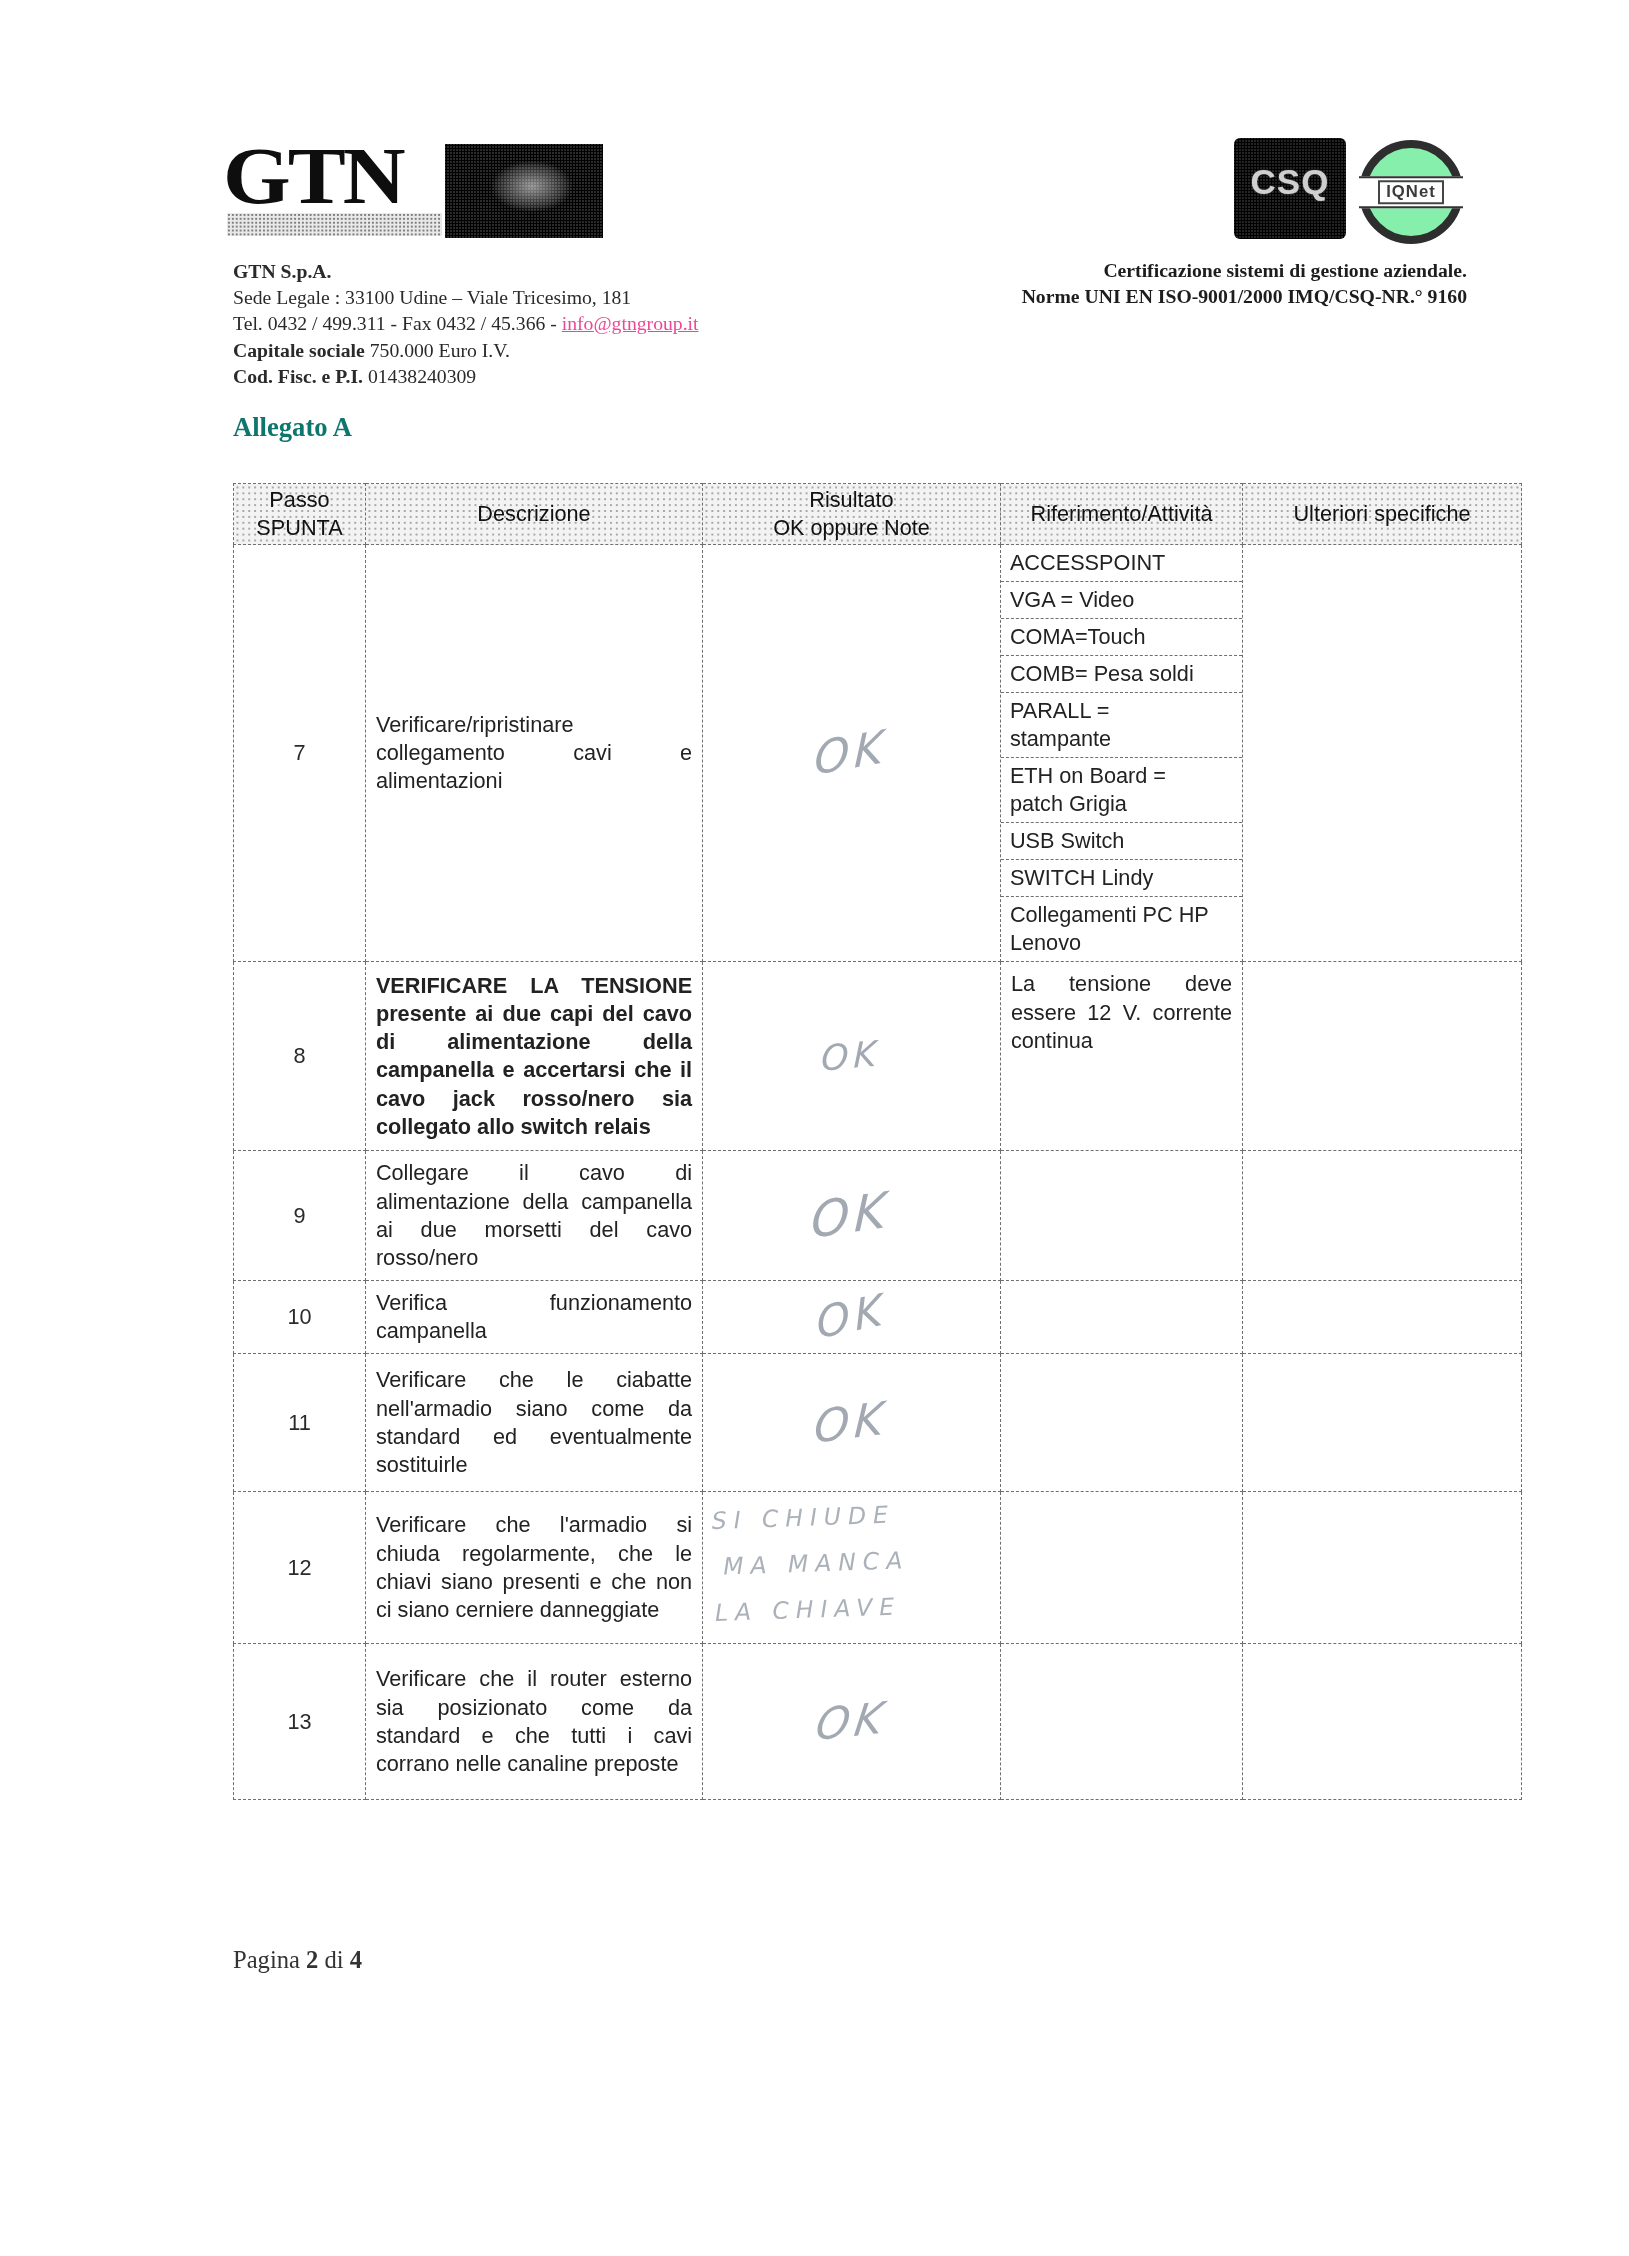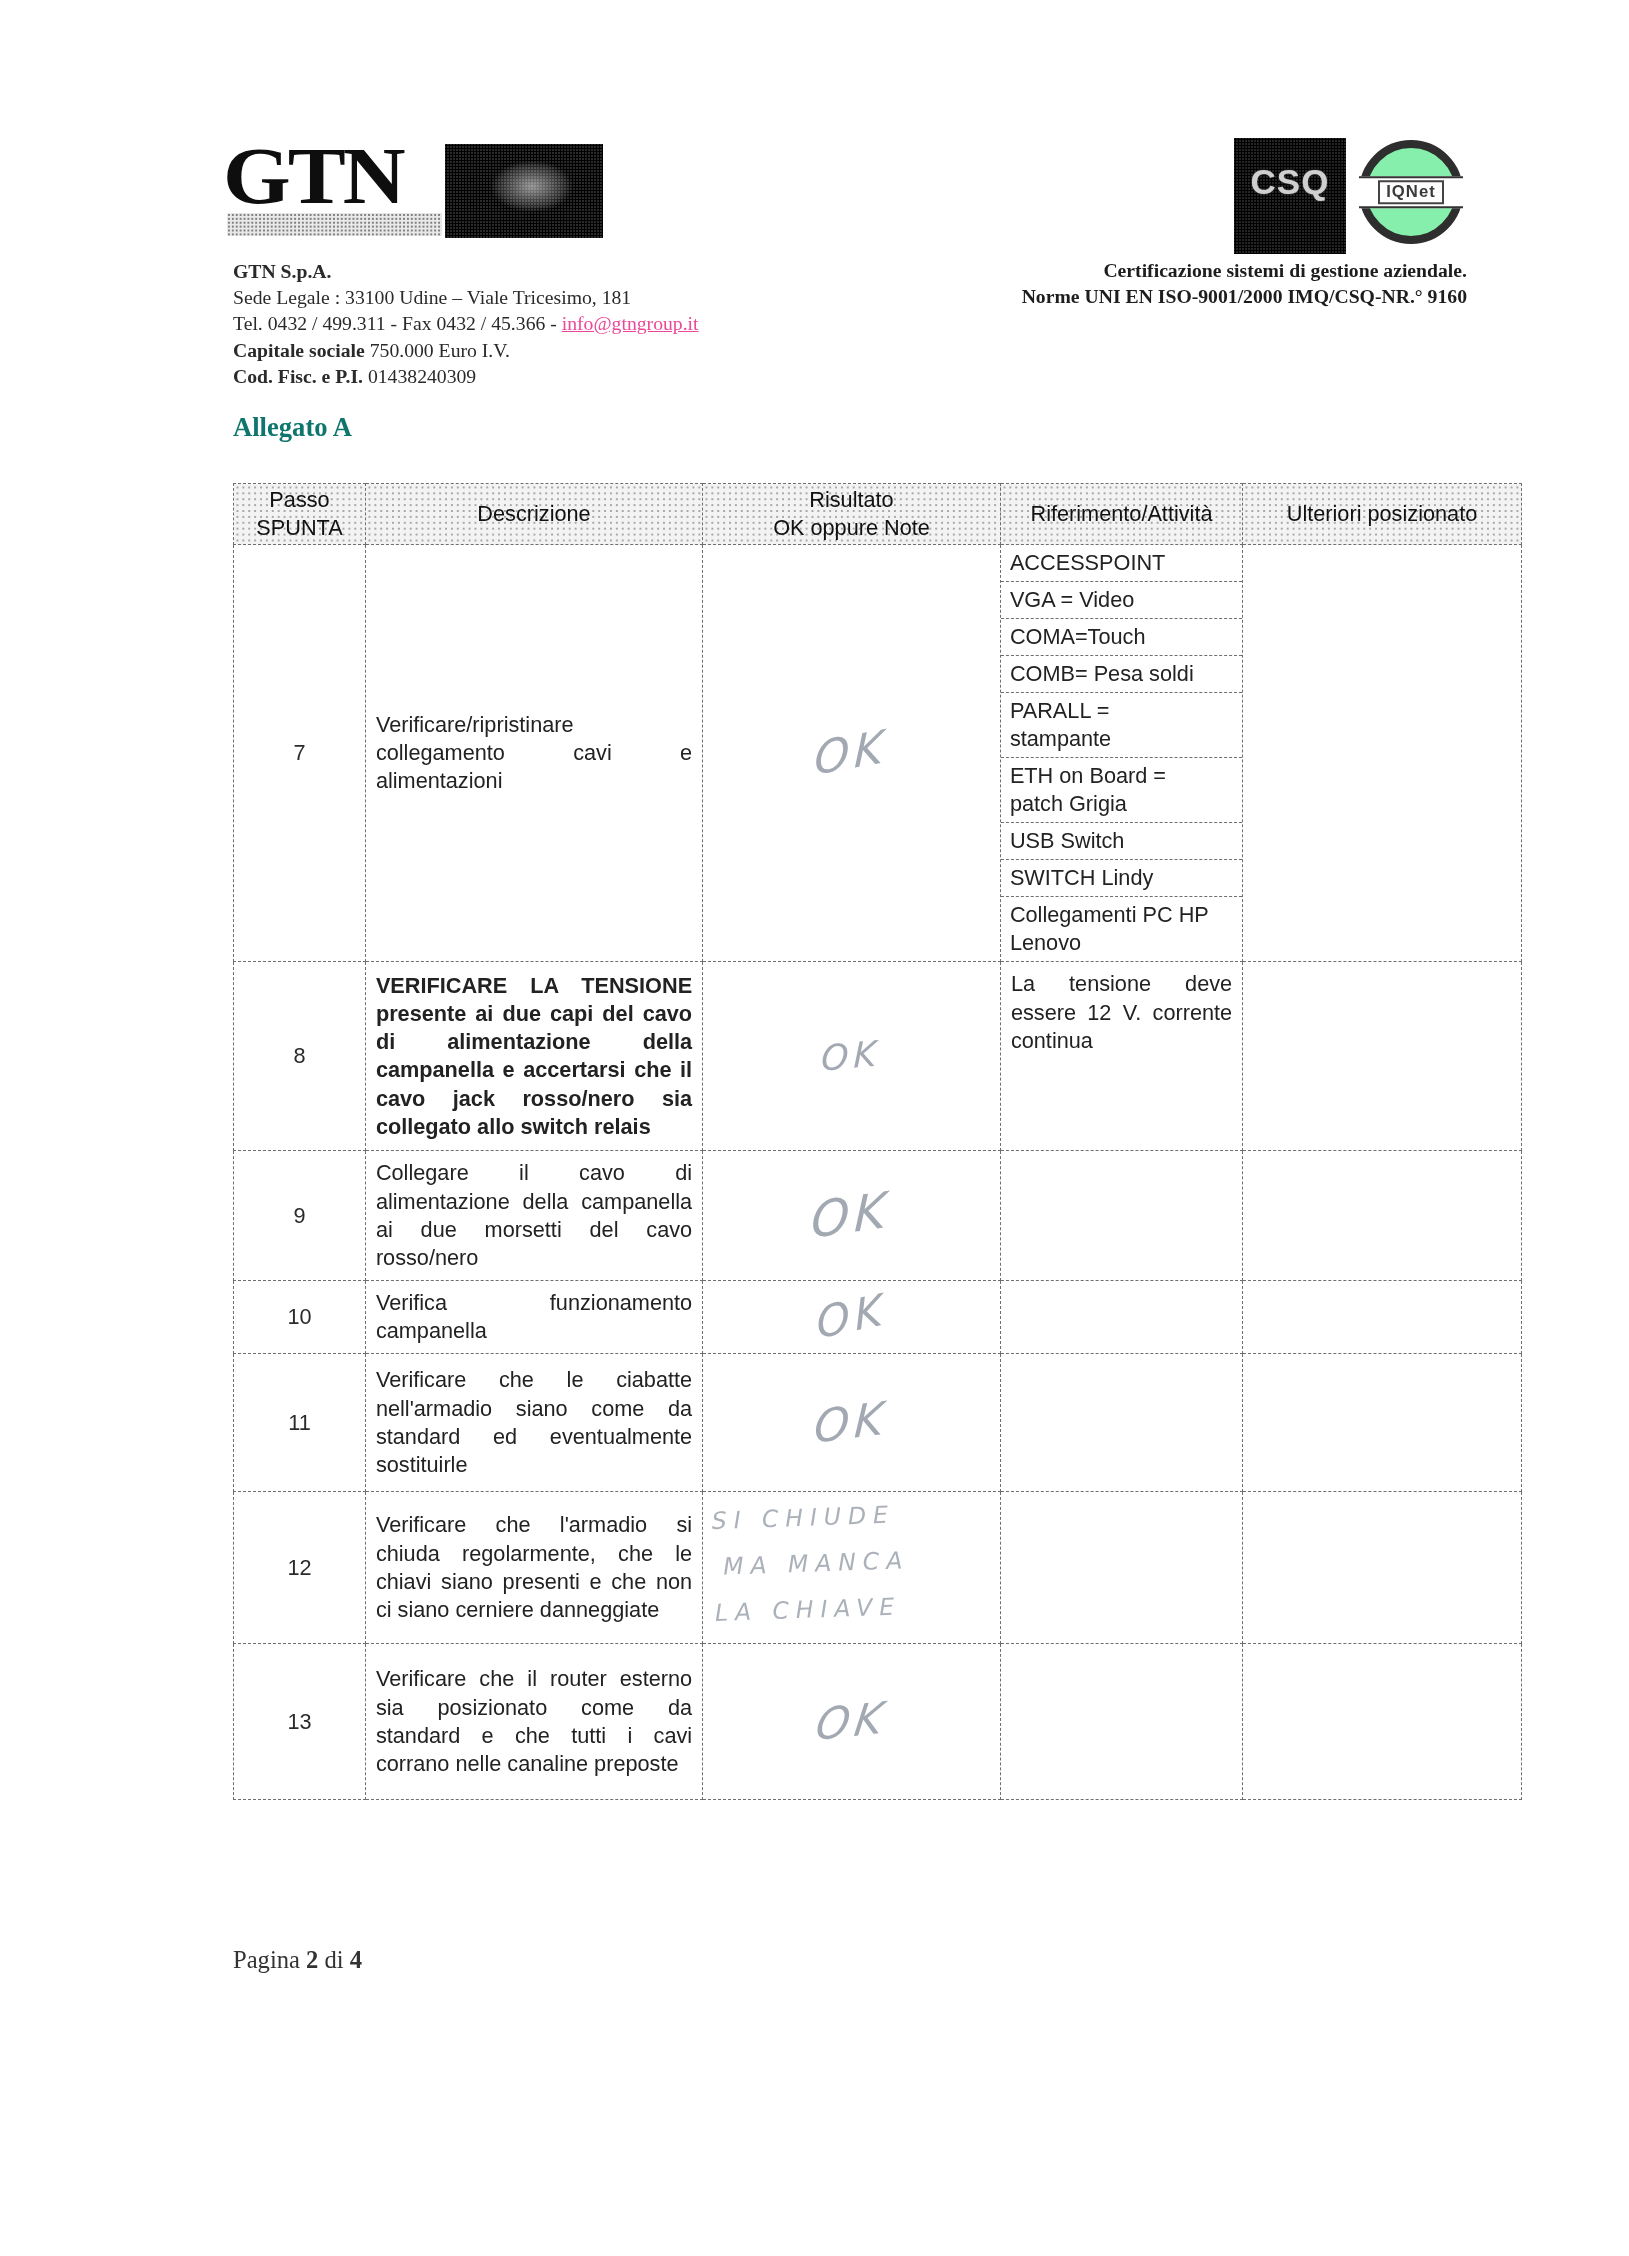--- a/index.html
+++ b/index.html
@@ -38,25 +38,25 @@
   }
   .company-info {
     position:absolute; left:233px; top:258px;
     font-family:"Liberation Serif", serif;
     font-size:19.7px; line-height:1.33; color:#2a2a2a;
   }
   .company-info .b { font-weight:bold; }
   .email-link { color:#ec4899; text-decoration:underline; }
 
   .csq-logo {
-    position:absolute; left:1234px; top:138px; width:112px; height:116px;
+    position:absolute; left:1234px; top:138px; width:112px; height:101px;
     background-color:#242424;
     background-image:radial-gradient(circle,#000 1.1px, transparent 1.3px);
     background-size:3px 3px;
-    display:flex; align-items:flex-start; justify-content:center;
+    display:flex; align-items:flex-start; justify-content:center;border-radius:6px;
   }
   .csq-logo span {
     margin-top:23.6px; font-weight:bold; font-size:35px; letter-spacing:1px;
     color:#cfcfcf; font-family:"Liberation Sans",sans-serif;
     text-shadow:0 0 2px #555;
   }
   .iqnet-logo {
     position:absolute; left:1359px; top:140px; width:104px; height:104px;
     border:8.9px solid #2e2e2e; border-radius:50%;
     background:#86efac;
@@ -174,21 +174,21 @@
 
   <table class="checklist">
     <thead>
         <tr>
           <th style="width: 132px;">Passo
 SPUNTA</th>
           <th style="width: 337px;">Descrizione</th>
           <th style="width: 298px;">Risultato
 OK oppure Note</th>
           <th style="width: 242px;">Riferimento/Attività</th>
-          <th style="width: 279px;">Ulteriori posizionato</th>
+          <th style="width: 279px;">Ulteriori specifiche</th>
         </tr>
       </thead>
     <tbody>
         <tr style="height: 398px;">
           <td class="cell-step">7</td>
           <td class="cell-desc">
             <div class="desc-text">Verificare/ripristinare collegamento cavi e alimentazioni</div>
           </td>
           <td class="cell-result"><span class="hand-ok" style="font-size: 45px; transform: rotate(-10deg) skewX(-12deg);">OK</span></td>
           <td class="cell-ref">

